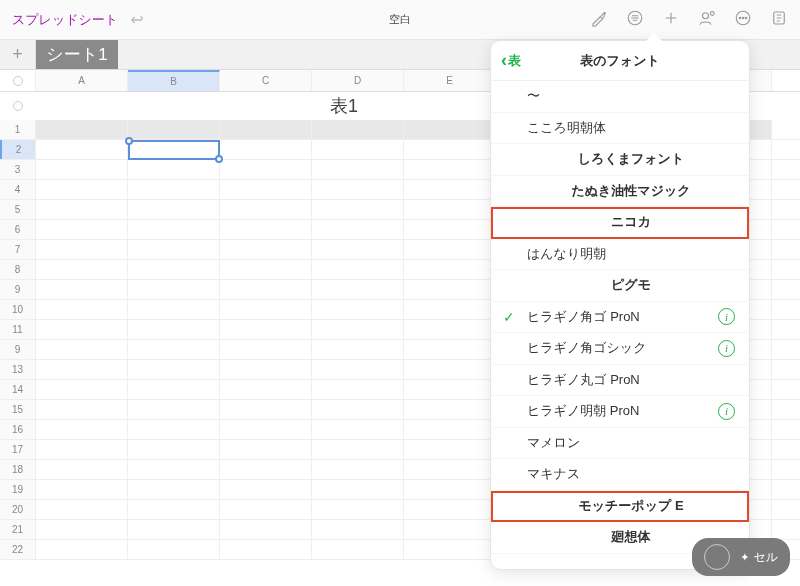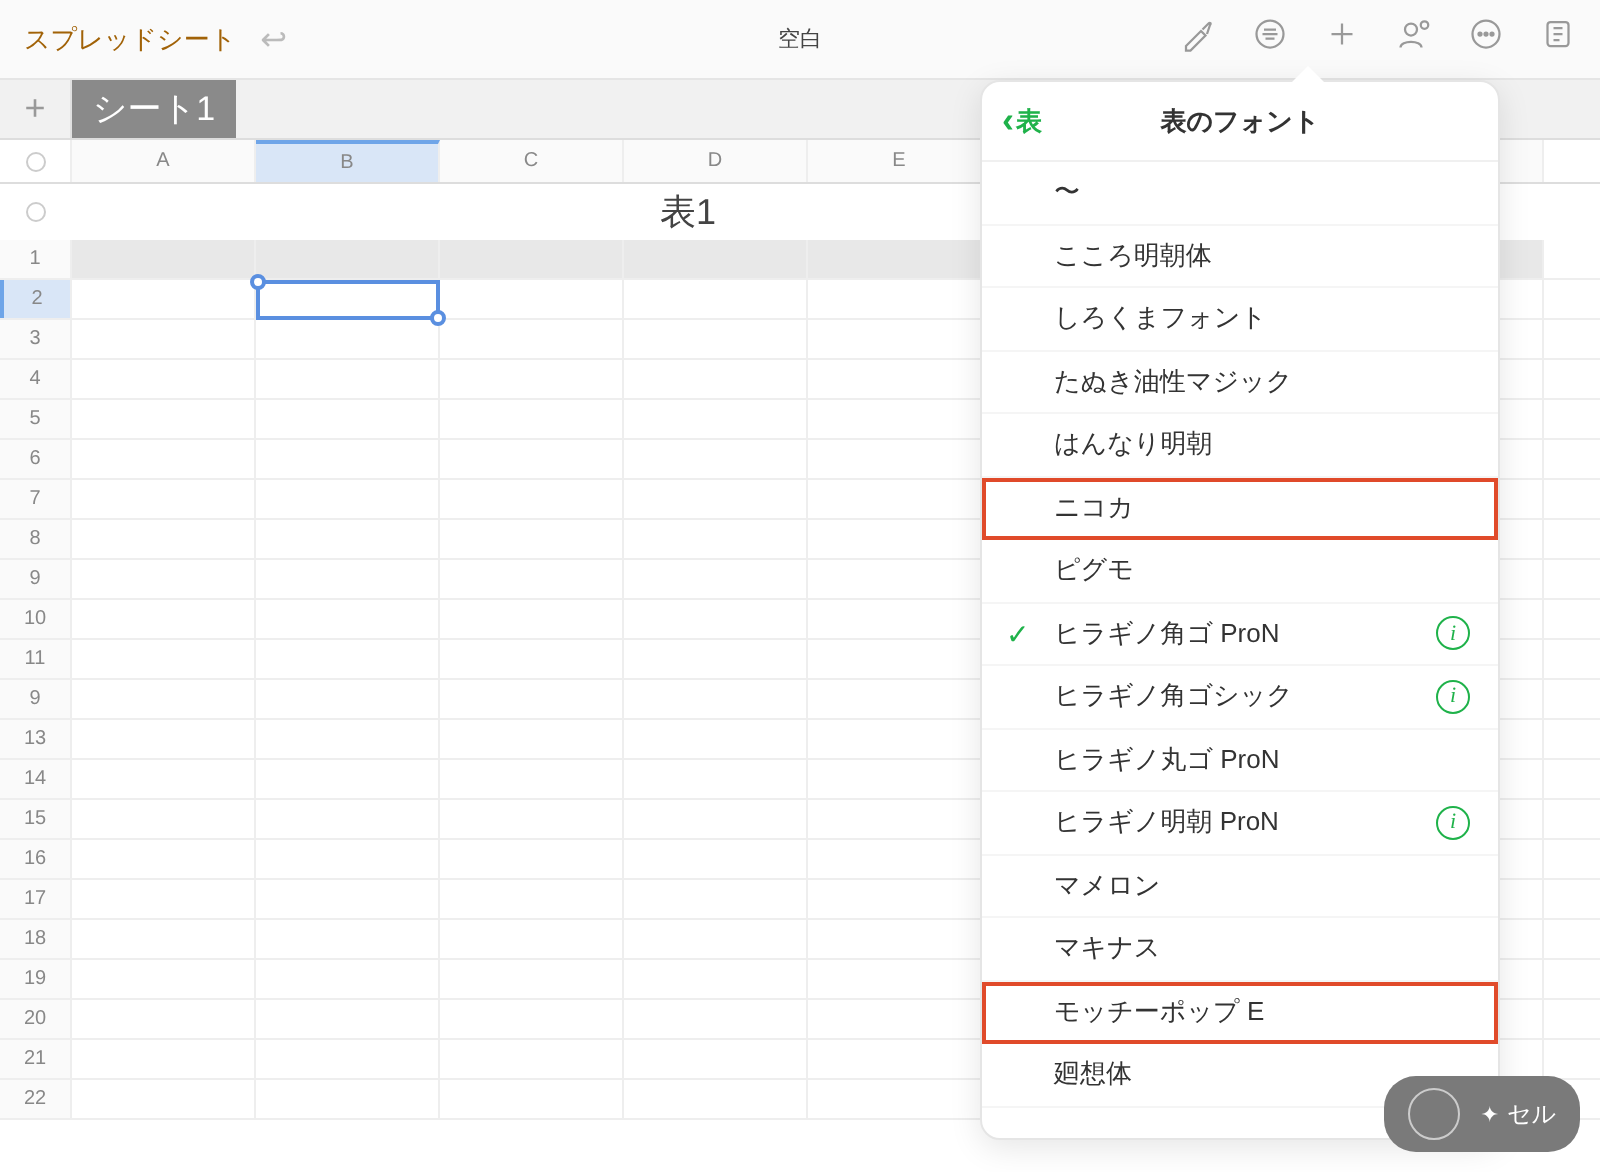--- a/index.html
+++ b/index.html
@@ -9,21 +9,21 @@
   background: #fff; overflow: hidden; position: relative;
   color: #333;
 }
 
 .header {
   height: 40px; display: flex; align-items: center;
   padding: 0 12px; border-bottom: 1px solid #e5e5e5;
   background: #fafafa;
 }
 .header-left { display: flex; align-items: center; gap: 12px; flex: 1; }
-.app-title { font-size: 13px; color: #a16207; }
+.app-title { font-size: 13px; color: #a21caf; }
 .undo-arrow { color: #bbb; font-size: 16px; }
 .doc-title { font-size: 11px; color: #444; position: absolute; left: 50%; transform: translateX(-50%); }
 .header-icons { display: flex; gap: 18px; color: #999; }
 .header-icons span { font-size: 16px; cursor: pointer; }
 .hicon svg { width: 18px; height: 18px; stroke: #999; fill: none; stroke-width: 1.5; }
 
 .tabs-row {
   height: 30px; display: flex; align-items: stretch;
   background: #f1f1f1; border-bottom: 1px solid #ddd;
 }
@@ -87,21 +87,21 @@
 .font-item {
   height: 31.5px; display: flex; align-items: center; padding: 0 14px 0 36px;
   font-size: 13px; color: #333; border-bottom: 1px solid #f5f5f5;
   position: relative; cursor: pointer;
 }
 .font-item .check { position: absolute; left: 12px; color: #1fb24a; font-size: 14px; }
 .font-item .info { position: absolute; right: 14px; width: 17px; height: 17px;
   border: 1.5px solid #1fb24a; border-radius: 50%; display: flex; align-items: center;
   justify-content: center; font-size: 11px; color: #1fb24a; font-style: italic; font-family: serif;}
 .font-item.hl { outline: 2px solid #e04a2a; outline-offset: -2px; }
-.font-item.bold { font-weight: 400; }
+.font-item.bold { font-weight: 700; justify-content: center; }
 
 .cell-btn {
   position: absolute; bottom: 10px; right: 10px;
   background: #7a7a7a; color: #fff; font-size: 12px;
   padding: 6px 12px; border-radius: 16px;
   display: flex; align-items: center; gap: 4px;
 }
 .cell-btn .bolt { font-size: 11px; }
 .toolbar-circle {
   width: 26px; height: 26px; border: 1.5px solid #ccc; border-radius: 50%;
@@ -437,25 +437,25 @@
       </div>
       <div class="font-item">
         <span>こころ明朝体</span>
       </div>
       <div class="font-item bold">
         <span>しろくまフォント</span>
       </div>
       <div class="font-item bold">
         <span>たぬき油性マジック</span>
       </div>
-      <div class="font-item">
-        <span>はんなり明朝</span>
-      </div>
       <div class="font-item hl bold">
         <span>ニコカ</span>
+      </div>
+      <div class="font-item">
+        <span>はんなり明朝</span>
       </div>
       <div class="font-item bold">
         <span>ピグモ</span>
       </div>
       <div class="font-item">
         <span class="check">✓</span>
         <span>ヒラギノ角ゴ ProN</span>
         <span class="info">i</span>
       </div>
       <div class="font-item">

